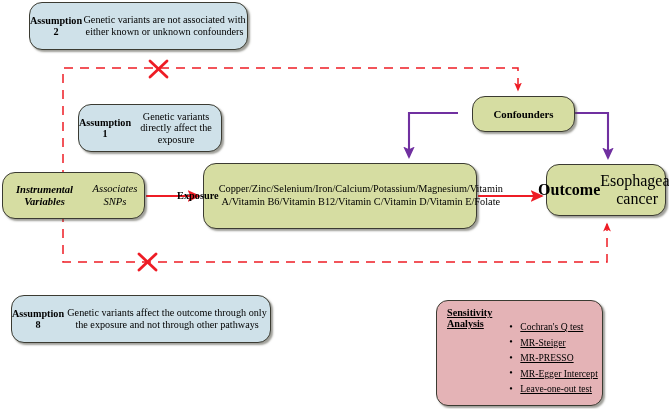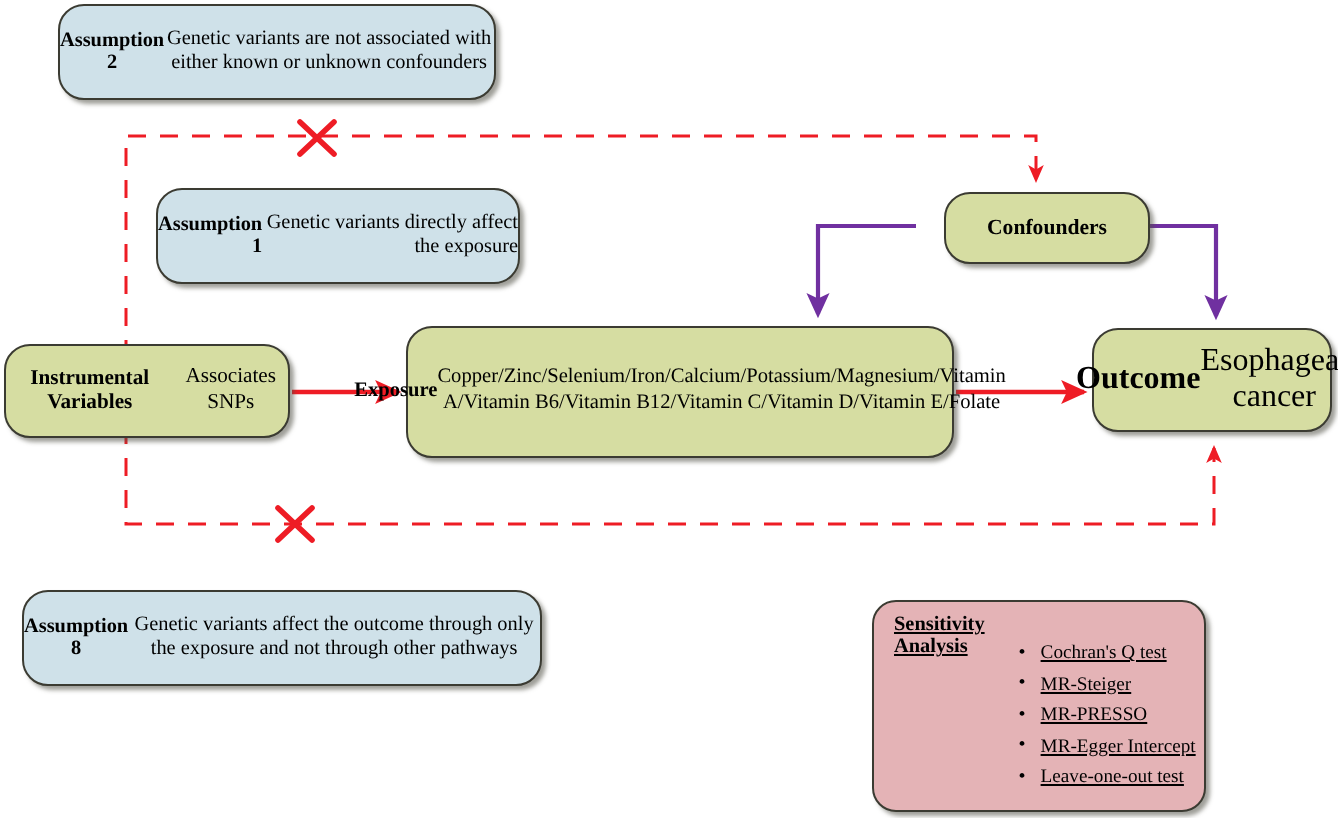--- a/index.html
+++ b/index.html
@@ -46,33 +46,33 @@
   .blue { background: #cfe1e9; }
   .green { background: #d6dda2; }
   .pink  { background: #e4b3b6; }
 
   
   #assumption2 {
     left: 29px; top: 2px; width: 219px; height: 48px;
     font-size: 10.2px;
   }
   #assumption1 {
-    left: 78px; top: 94px; width: 182px; height: 48px;
+    left: 78px; top: 104px; width: 144px; height: 48px;
     font-size: 10.2px;
-    text-align: right;
   }
   #assumption3 {
     left: 11px; top: 295px; width: 260px; height: 48px;
     font-size: 10.2px;
   }
 
   
   #ivars {
     left: 2px; top: 172px; width: 143px; height: 47px;
     font-size: 10.6px;
+    font-style: italic;
   }
   #exposure {
     left: 203px; top: 163px; width: 274px; height: 66px;
     font-size: 10.3px;
   }
   #exposure .sub { line-height: 1.22; }
   #confounders {
     left: 472px; top: 96px; width: 103px; height: 36px;
     font-size: 10.8px;
   }

